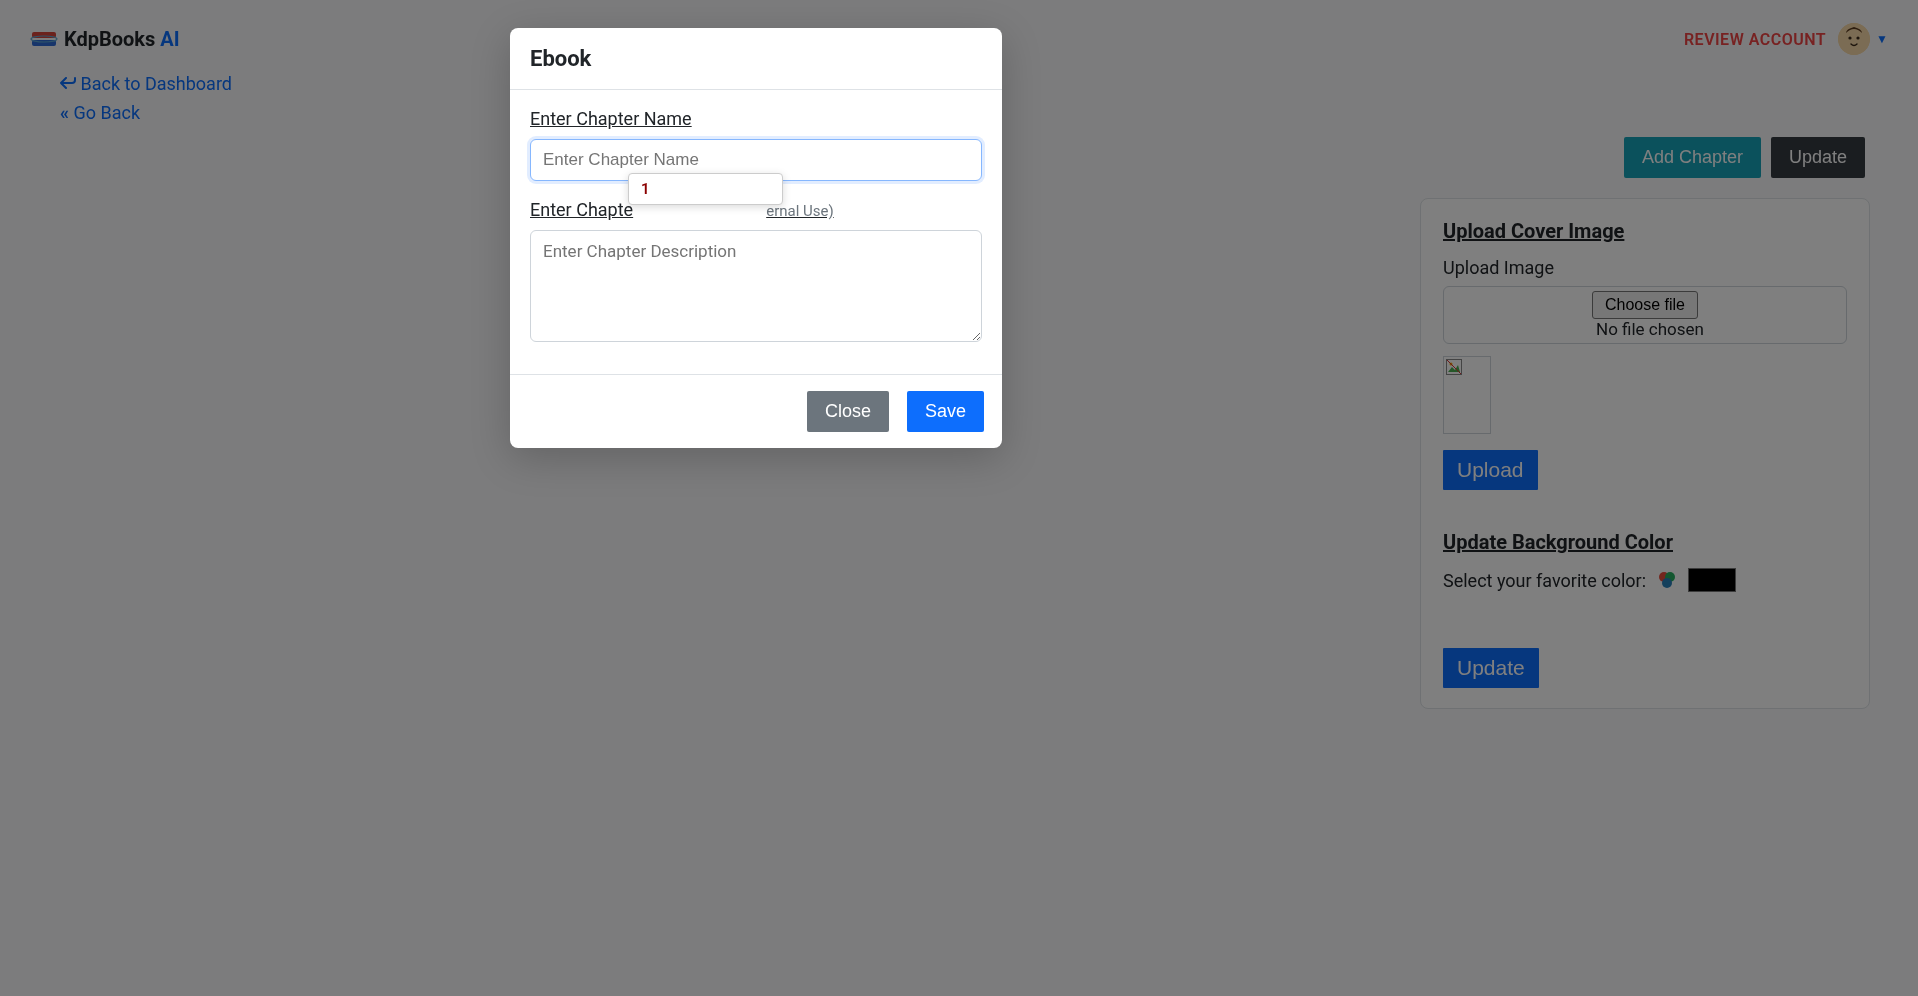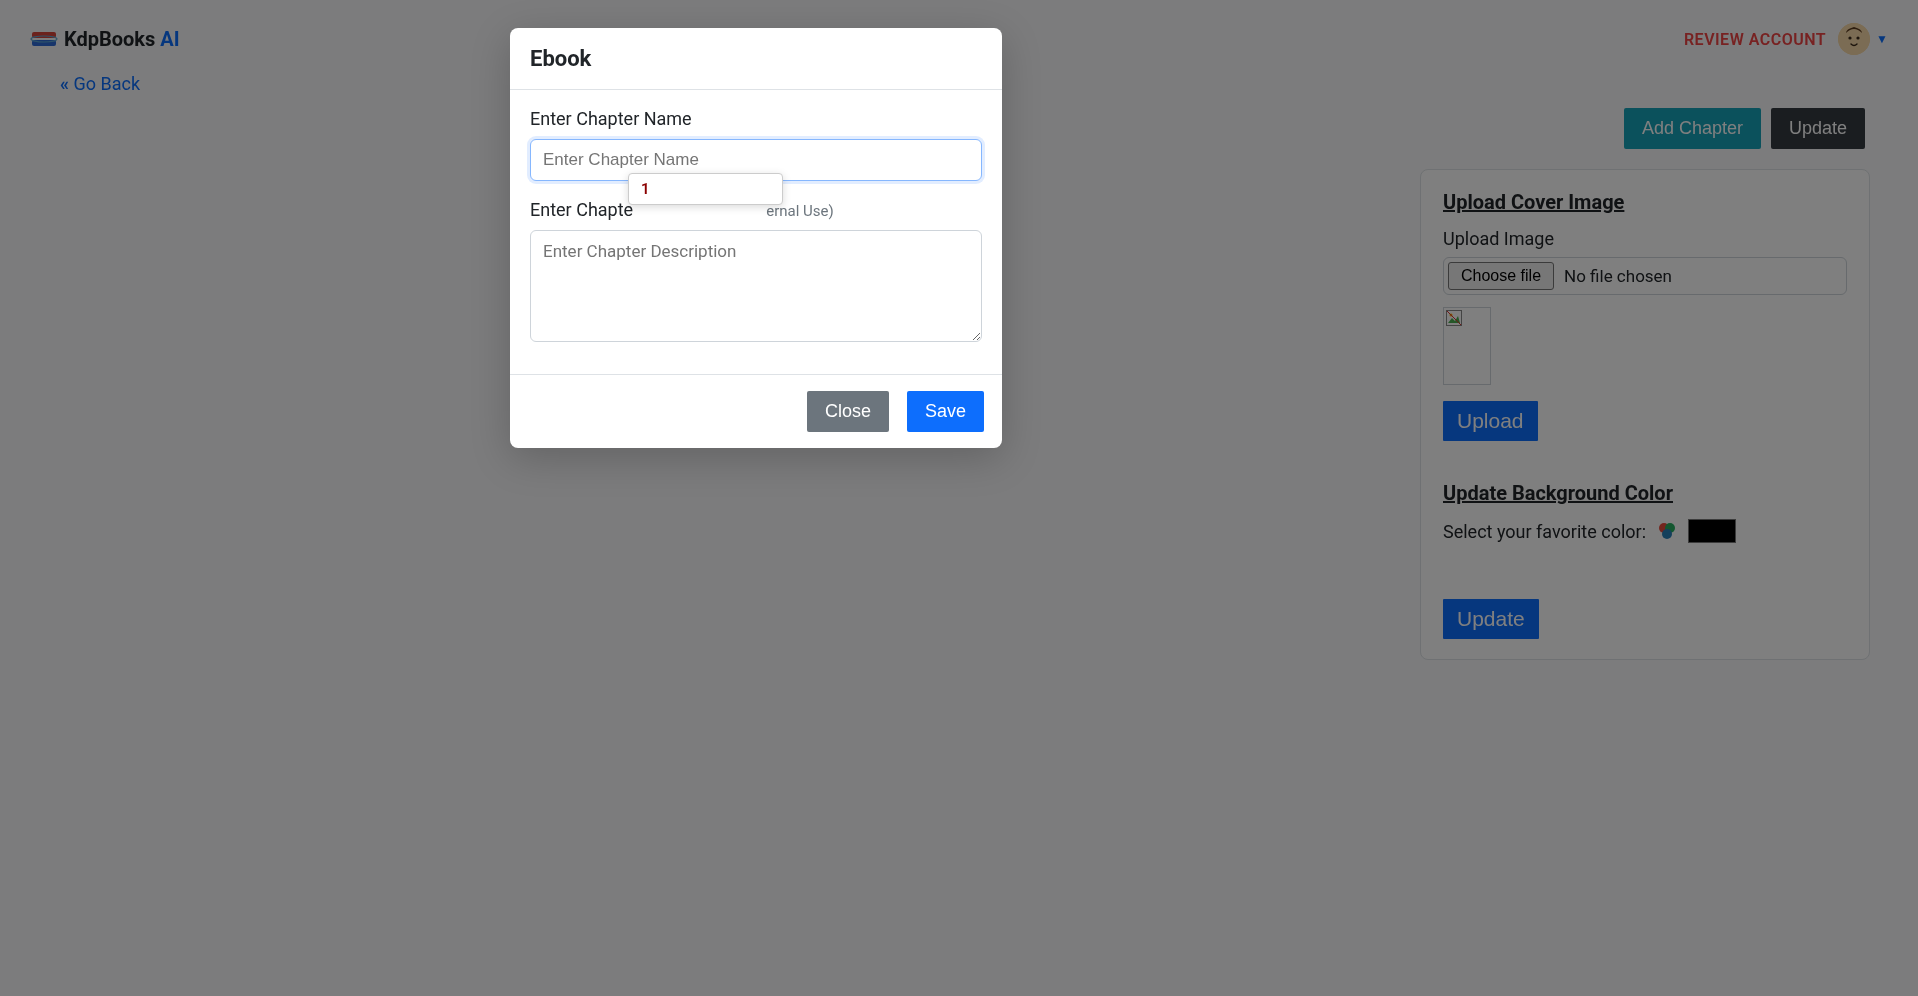--- a/index.html
+++ b/index.html
@@ -44,42 +44,42 @@
     .btn-teal { background: #17a2b8; color: #fff; }
     .btn-dark { background: #343a40; color: #fff; }
     .btn-primary { background: #0d6efd; color: #fff; }
     .btn-secondary { background: #6c757d; color: #fff; }
     .card {
       border: 1px solid #dee2e6; border-radius: 8px; background: #fff;
       padding: 20px 22px; margin-bottom: 20px;
     }
     .card h2 { font-size: 20px; font-weight: 700; margin-bottom: 14px; text-decoration: underline; }
     .label { font-size: 18px; margin-bottom: 8px; display:block;}
-    .file-row { display:flex; align-items:center; border: 1px solid #ced4da; border-radius:6px; padding: 4px; margin-bottom:12px;}
+    .file-row { display:flex; align-items:center; border: 1px solid #ced4da; border-radius:6px; padding: 4px; margin-bottom:12px;flex-direction:column;}
     .file-btn { background:#efefef; border:1px solid #767676; border-radius:3px; padding:4px 12px; font-size:16px; cursor:pointer;}
     .file-text { margin-left:10px; font-size:17px; color:#212529;}
     .img-preview {
       width: 48px; height: 78px; border:1px solid #ced4da; display:flex; align-items:flex-start; justify-content:flex-start;
       margin-bottom: 16px; padding:2px;
     }
     .broken-img { width:16px; height:16px; }
     .color-row { display:flex; align-items:center; gap:12px; font-size:18px; margin-bottom: 12px;}
     .color-swatch-icon { width:18px; height:18px; }
     .color-input { width:48px; height:24px; border:1px solid #767676; background:#000; padding:1px; cursor:pointer;}
     .btn-sm { padding: 8px 14px; font-size:21px; border-radius:1px;}
     
     .modal {
       position: absolute; top: 28px; left: 510px; width: 492px;
       background: #fff; border-radius: 8px; z-index: 200;
       box-shadow: 0 10px 40px rgba(0,0,0,0.2);
     }
     .modal-header { padding: 18px 20px; border-bottom: 1px solid #dee2e6; }
     .modal-title { font-size: 22px; font-weight: 700; }
     .modal-body { padding: 18px 20px 28px 20px; border-bottom: 1px solid #dee2e6;}
-    .form-group { margin-bottom: 18px; position:relative;}
+    .form-group { margin-bottom: 18px; position:relative;text-decoration:underline;}
     .form-label { font-size: 18px; margin-bottom: 10px; display:block; font-weight:400;}
     .hint { color: #6c757d; font-size: 15px;}
     .form-input {
       width: 100%; border: 1px solid #ced4da; border-radius: 6px;
       padding: 10px 12px; font-size: 17px; outline: none;
     }
     .form-textarea {
       width: 100%; border: 1px solid #ced4da; border-radius: 6px;
       padding: 10px 12px; font-size: 17px; resize: both; height: 112px;
       font-family: inherit;
@@ -118,20 +118,26 @@
             <circle cx="20" cy="15" r="1.6" fill="#3a2a1a"></circle>
             <path d="M13 21 Q16 24 19 21" stroke="#3a2a1a" stroke-width="1.4" fill="none" stroke-linecap="round"></path>
           </svg>
         </span>
         <span class="caret-down">▼</span>
       </span>
     </div>
   </div>
 
   <div class="nav-links">
+    <a href="#">
+      <svg width="16" height="14" viewBox="0 0 16 14" style="vertical-align:-1px;">
+          <path d="M6 1 L1 6 L6 11 M1 6 H12 Q15 6 15 3 V1" fill="none" stroke="#0d6efd" stroke-width="2" stroke-linecap="round" stroke-linejoin="round"></path>
+        </svg>
+      <span>Back to Dashboard</span>
+    </a>
     <a href="#">
       <span style="font-weight:700;">«</span>
       <span>Go Back</span>
     </a>
   </div>
 
   <div class="main-row">
     <div class="left-col"></div>
     <div class="right-col">
       <div class="action-buttons">

